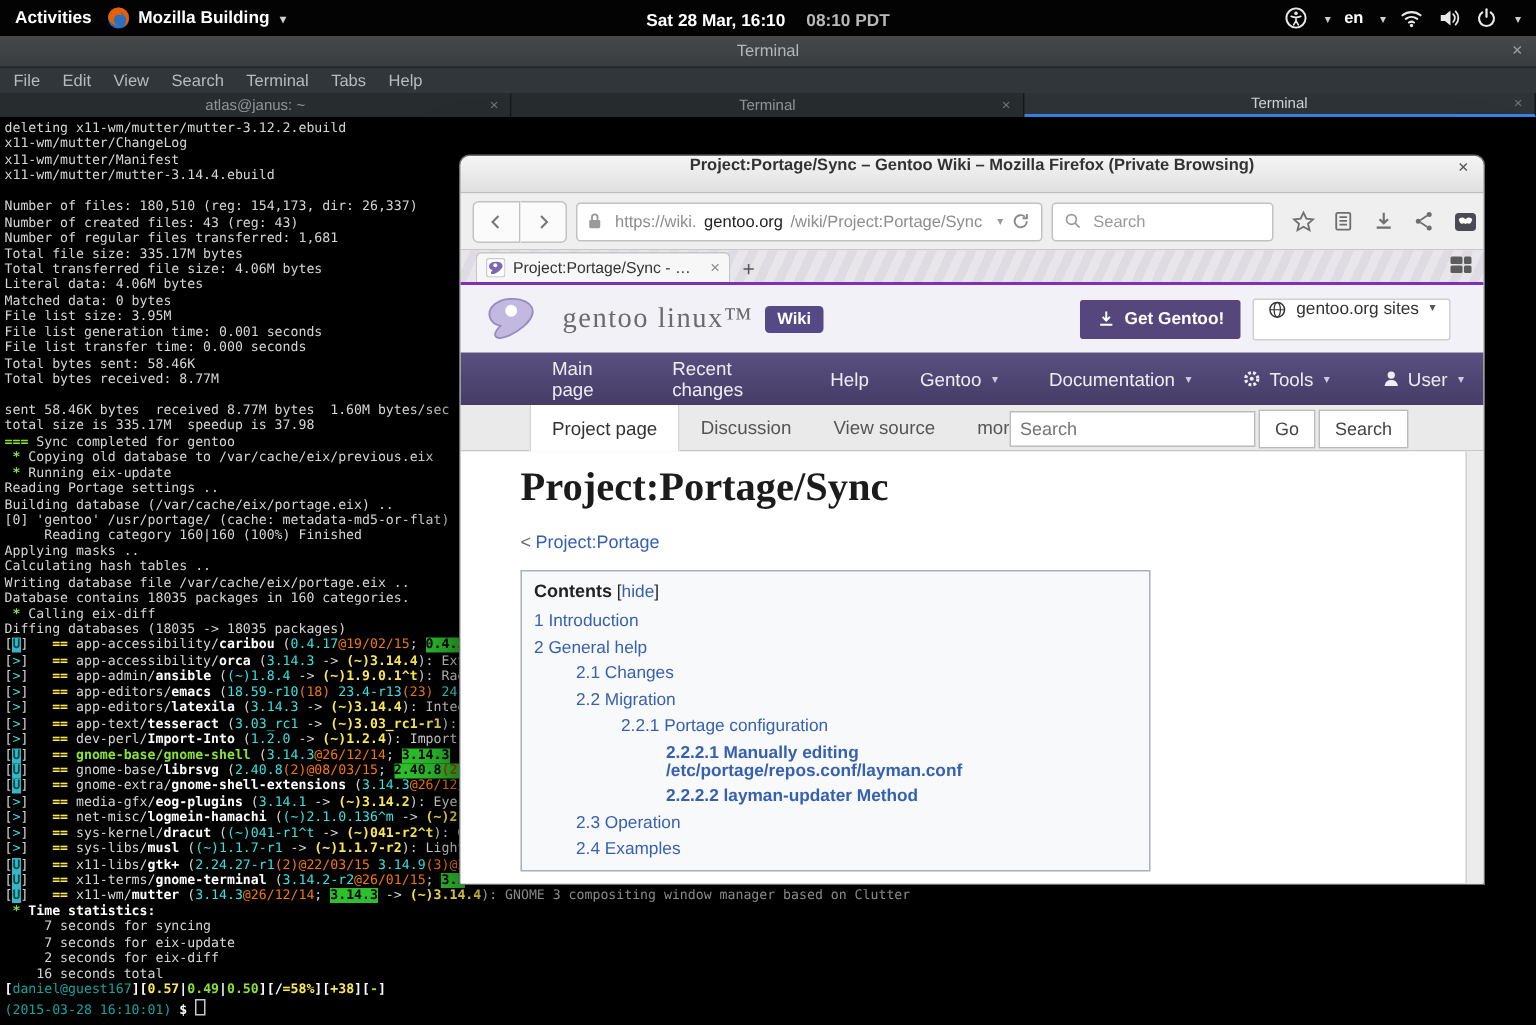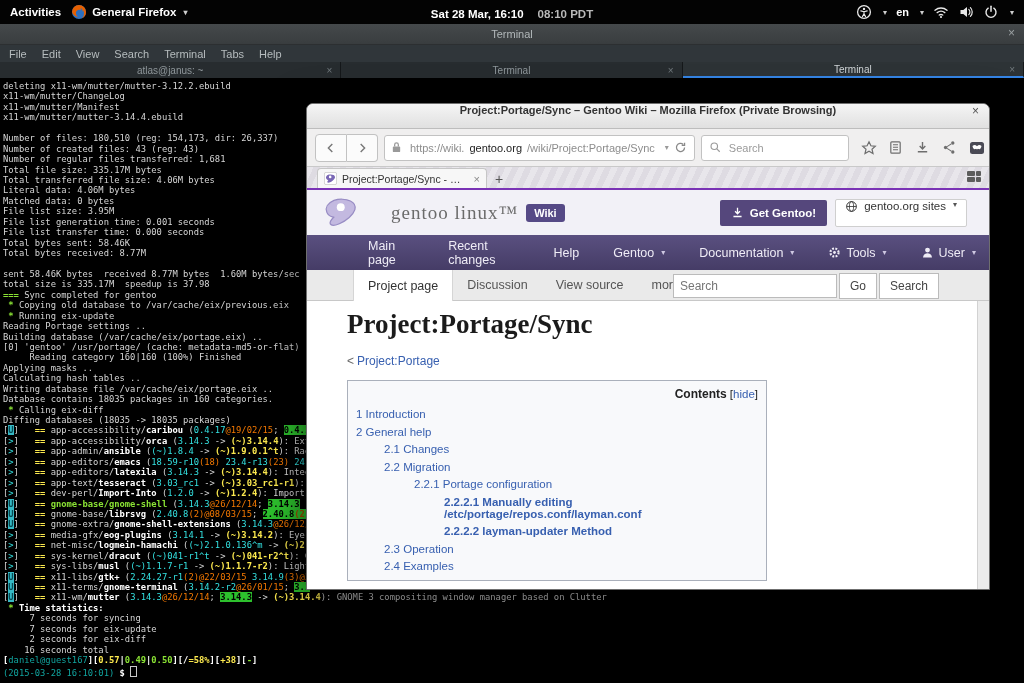--- a/index.html
+++ b/index.html
@@ -77,21 +77,21 @@
           border-radius:4px 4px 0 0;display:flex;align-items:center;gap:5px;padding:0 6px;box-sizing:border-box}
   .ff-tab-title{flex:1;font-size:10.5px;color:#333;white-space:nowrap;overflow:hidden;text-overflow:ellipsis}
   .ff-tab-close{color:#8a8a8a;font-size:11px}
   .ff-newtab{color:#555;font-size:14px;margin-left:8px;line-height:18px}
   .ff-groups{position:absolute;right:8px;top:4px;width:14px;height:12px;
              display:grid;grid-template-columns:8px 5px;grid-template-rows:5px 5px;gap:1px}
   .ff-groups span{background:#5c5c5c;border-radius:1px}
   .purple-line{height:2px;background:#7a33b5}
   
   .wiki-header{height:45px;background:#f2f1f7;display:flex;align-items:center;padding:0 14px;gap:8px;box-sizing:border-box}
-  .brand{font-family:"Liberation Serif",serif;font-size:19px;color:#6b6b6b;letter-spacing:1px;margin-left:18px}
+  .brand{font-family:"Liberation Serif",serif;font-size:19px;color:#6b6b6b;letter-spacing:1px;margin-left:2px}
   .wiki-badge{background:#564a86;color:#fff;font-size:11px;font-weight:bold;border-radius:3px;padding:3px 8px}
   .header-spring{flex:1}
   .btn-getgentoo{background:#55477c;color:#fff;font-size:11.5px;font-weight:bold;height:26px;
                  display:flex;align-items:center;gap:5px;padding:0 11px;border-radius:2px}
   .btn-sites{background:#fff;border:1px solid #cfcfcf;color:#333;font-size:11.5px;height:26px;
              display:flex;align-items:flex-start;gap:5px;padding:0 9px;border-radius:2px;margin-right:8px}
   .wiki-navbar{height:35px;background:linear-gradient(#5a5080,#453c66);display:flex;align-items:flex-end;
                padding-left:48px;gap:8px}
   .wnav-item{color:#efecf6;font-size:12.5px;padding:0 13px;display:flex;align-items:center;gap:5px;height:100%}
   .wnav-item .caret{color:#cfc8e2}
@@ -104,21 +104,21 @@
                      font-family:"Liberation Sans",sans-serif;color:#333}
   .wbtn{height:24px;background:#fff;border:1px solid #bbb;font-size:12px;color:#444;
         display:flex;align-items:center;padding:0 10px}
   .wiki-content{position:relative;background:#fff;height:291px;overflow:hidden;padding-left:40px;box-sizing:border-box}
   .page-title{font-family:"Liberation Serif",serif;font-size:27px;color:#1b1b1b;margin:8px 0 0 0;font-weight:600}
   .crumb{font-size:12px;margin-top:14px}
   .crumb .lt{color:#666}
   .crumb a{color:#3860b0;text-decoration:none;margin-left:3px}
   .toc{margin-top:12px;width:420px;border:1px solid #aab0bb;background:#f8f9fb;
        padding:6px 8px 8px 8px;box-sizing:border-box;font-size:11.5px}
-  .toc-head{text-align:right;margin-bottom:7px;color:#222}
+  .toc-head{text-align:left;margin-bottom:7px;color:#222}
   .toc-head b{font-size:12px}
   .toc-head .hide{color:#3860b0}
   .toc-item{margin-top:5.5px;color:#3860b0}
   .toc-item.b{font-weight:bold}
   .l1{margin-left:0}.l2{margin-left:28px}.l3{margin-left:58px}.l4{margin-left:88px}
   .ff-scrollbar{position:absolute;right:0;top:85px;bottom:0;width:11px;background:#ececec;
                 border-left:1px solid #d2d2d2;z-index:5}
   svg{display:block}
 </style>
 </head>
@@ -127,21 +127,21 @@
 <div id="topbar">
   <div class="tb-left">
     <span class="tb-activities">Activities</span>
     <span class="tb-app">
       <span class="icon-16">
         <svg viewBox="0 0 16 16" width="16" height="16">
             <circle cx="8" cy="8" r="7" fill="#2b6fc0"></circle>
             <path d="M8 1a7 7 0 0 1 7 7 7 7 0 0 1-4 6.3A6 6 0 0 0 13 9c0-1-.3-2-1-3 .2.8 0 1.4-.4 1.8C11.8 6 11 4.5 9.5 4c.5 1 .5 2 .1 2.3C9 5.8 8 5.6 7 6 5.4 6.6 4.6 8.3 5 10c.3 1.4 1.3 2.4 2.7 2.8A7 7 0 0 1 1 8a7 7 0 0 1 7-7z" fill="#e66000"></path>
           </svg>
       </span>
-      <span>General Firefox</span>
+      <span>Mozilla Building</span>
       <span class="caret">▾</span>
     </span>
   </div>
   <div class="tb-center">
     <span class="tb-clock">Sat 28 Mar, 16:10</span>
     <span class="tb-clock2">08:10 PDT</span>
   </div>
   <div class="tb-right">
     <span class="icon-16">
       <svg viewBox="0 0 16 16" width="16" height="16">

